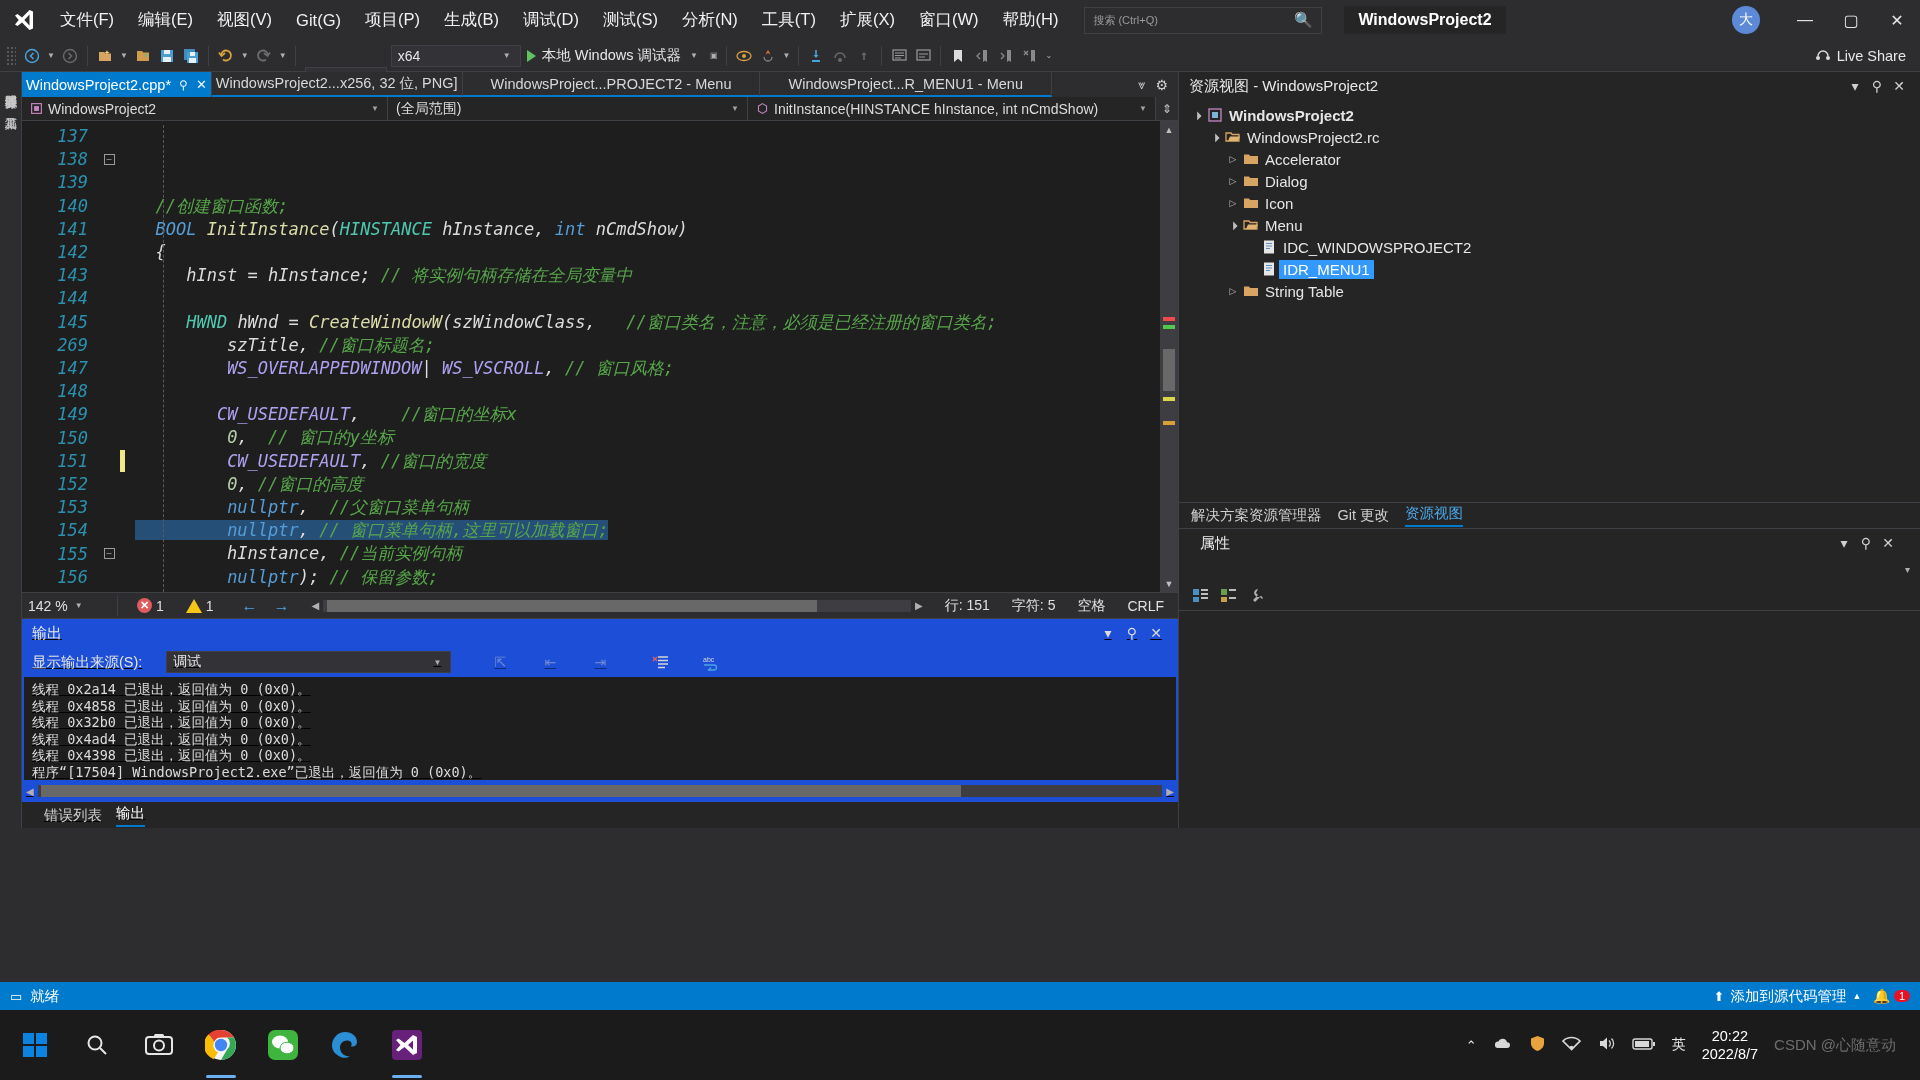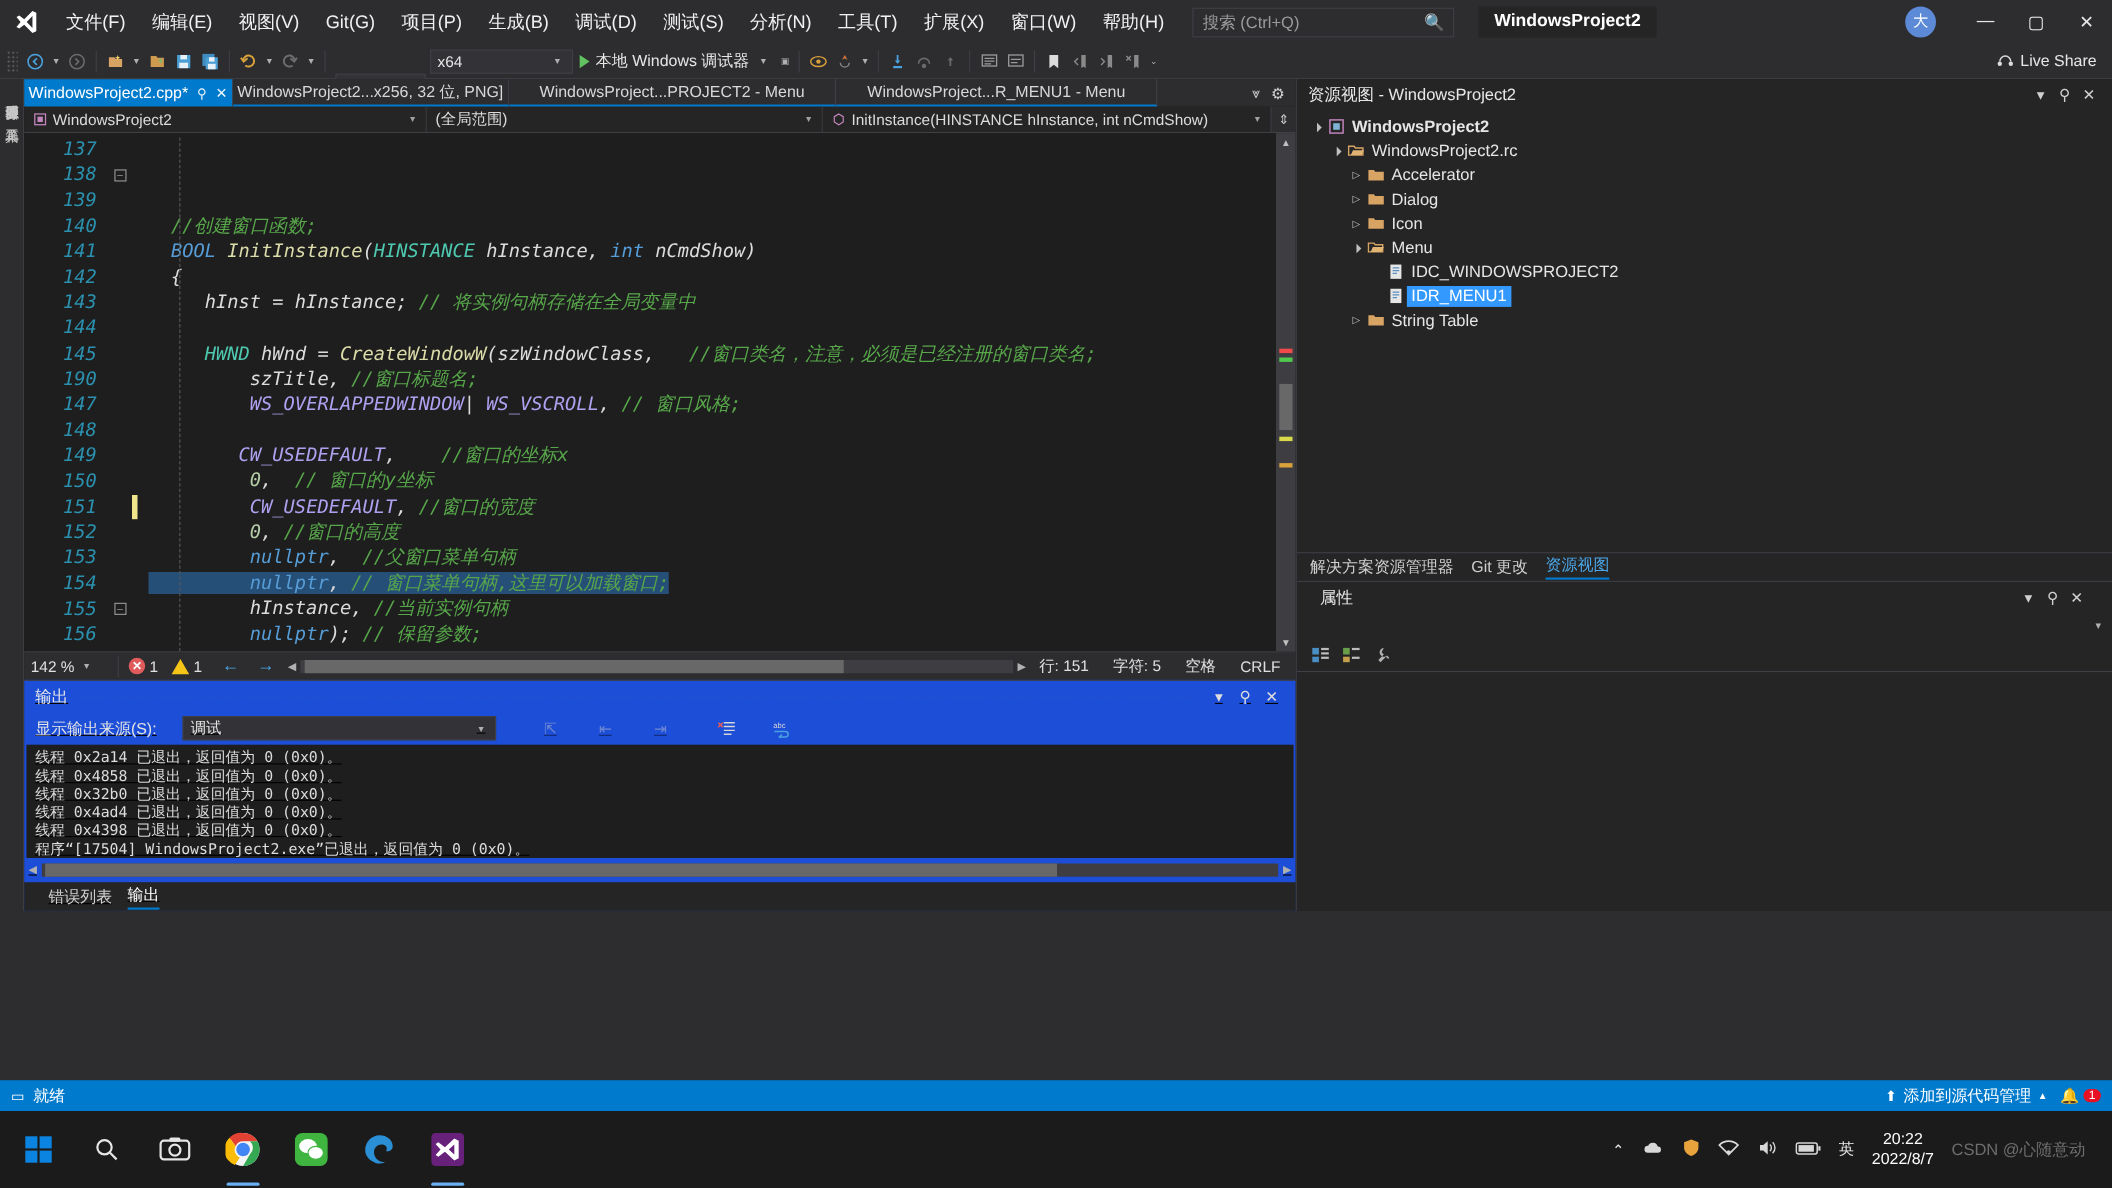--- a/index.html
+++ b/index.html
@@ -24,21 +24,21 @@
     color: #f1f1f1; font-size: 16.5px; padding: 0 12px; height: 40px;
     display: flex; align-items: center; white-space: nowrap; cursor: default;
   }
   .search-box {
     margin-left: 14px; width: 238px; height: 27px; background: #2d2d30;
     border: 1px solid #3f3f46; display: flex; align-items: center;
     padding: 0 8px; position: relative;
   }
   .search-box input {
     background: transparent; border: none; outline: none; color: #ec4899;
-    font-size: 15px; font-family: "Liberation Sans", sans-serif; width: 100%;
+    font-size: 11px; font-family: "Liberation Sans", sans-serif; width: 100%;
   }
   .search-box input::placeholder { color: #9a9a9a; }
   .search-icon { color: #d0d0d0; font-size: 15px; margin-left: auto; }
   .proj-chip {
     margin-left: 22px; background: #252526; color: #ffffff; font-weight: bold;
     font-size: 16px; padding: 5px 14px; border-radius: 1px;
   }
   .tb-right { margin-left: auto; display: flex; align-items: center; height: 40px; }
   .user-badge {
     width: 28px; height: 28px; border-radius: 50%; background: #5c8ad6; color: #fff;
@@ -147,21 +147,21 @@
   
   .vscroll { width: 18px; background: #3e3e42; position: relative; }
   .vscroll .thumb { position: absolute; left: 3px; width: 12px; background: #686868; }
   .vscroll .mark { position: absolute; left: 3px; width: 12px; height: 4px; }
   .vscroll .uparrow, .vscroll .dnarrow { position: absolute; left: 0; width: 18px; height: 17px;
     color: #c0c0c0; font-size: 9px; display: flex; align-items: center; justify-content: center; }
 
   
   .editstatus {
     height: 26px; background: #2d2d30; display: flex; align-items: center;
-    color: #e0e0e0; font-size: 14px; border-top: 1px solid #3f3f46; padding: 0 6px; gap: 4px;
+    color: #e0e0e0; font-size: 14px; border-top: 1px solid #3f3f46; padding: 0 6px; gap: 14px;
   }
   .zoomctl { display: flex; align-items: center; gap: 4px; min-width: 70px; }
   .badge-ico { display: flex; align-items: center; gap: 4px; }
   .errdot { width: 15px; height: 15px; border-radius: 50%; background: #e05c5c;
     color: #fff; font-size: 11px; display: flex; align-items: center; justify-content: center; font-weight: bold;}
   .warntri { width: 0; height: 0; border-left: 8px solid transparent; border-right: 8px solid transparent;
     border-bottom: 14px solid #f5c518; position: relative; }
   .hscrollarea { flex: 1; display: flex; align-items: center; gap: 4px; margin: 0 8px; }
   .hstrack { flex: 1; height: 12px; background: #3e3e42; position: relative; }
   .hsthumb { position: absolute; left: 4px; top: 0; height: 12px; width: 490px; background: #686868; }
@@ -496,21 +496,21 @@
         <div class="gutter">
             <div class="ln">137</div>
             <div class="ln">138</div>
             <div class="ln">139</div>
             <div class="ln">140</div>
             <div class="ln">141</div>
             <div class="ln">142</div>
             <div class="ln">143</div>
             <div class="ln">144</div>
             <div class="ln">145</div>
-            <div class="ln">190</div>
+            <div class="ln">269</div>
             <div class="ln">147</div>
             <div class="ln">148</div>
             <div class="ln">149</div>
             <div class="ln">150</div>
             <div class="ln">151</div>
             <div class="ln">152</div>
             <div class="ln">153</div>
             <div class="ln">154</div>
             <div class="ln">155</div>
             <div class="ln">156</div>

